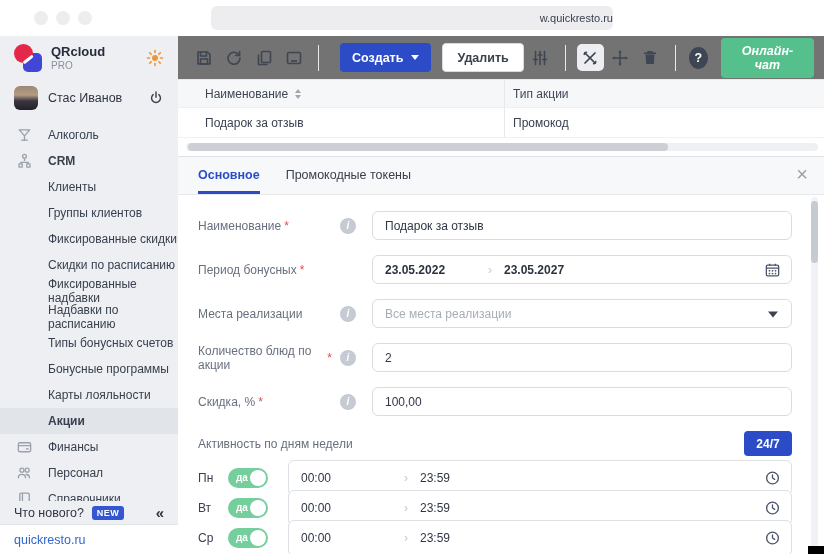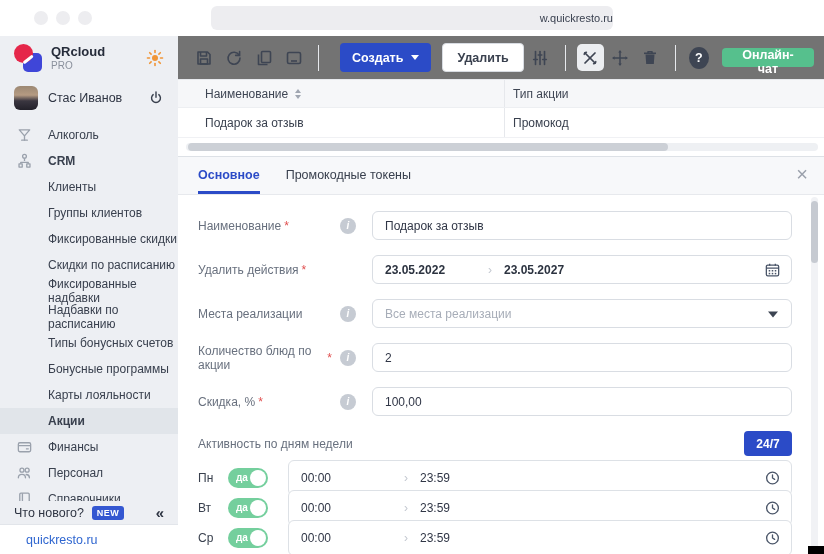--- a/index.html
+++ b/index.html
@@ -50,21 +50,21 @@
   .sb-item.sel { background:#e1e5ea; font-weight:600; }
 
   .sb-footer { position:absolute; bottom:30px; left:0; right:0; height:23px; background:#edeff3;
     display:flex; align-items:center; padding:0 14px; gap:8px; }
   .whats-new { font-size:12.5px; color:#2e3442; }
   .new-badge { background:#3457d1; color:#fff; font-size:9px; font-weight:700;
     padding:2px 5px; border-radius:3px; letter-spacing:.4px; }
   .collapse { margin-left:auto; font-size:15px; font-weight:700; color:#2e3442; line-height:1; }
   .sb-site { position:absolute; bottom:0; left:0; right:0; height:30px; background:#fff;
     border-top:1px solid #e2e5ea; display:flex; align-items:center; padding:0 14px; }
-  .site-link { font-size:12.5px; color:#2f66d0; text-decoration:none;margin-left:12px; }
+  .site-link { font-size:12.5px; color:#2f66d0; text-decoration:none; }
 
   
   .main { flex:1; display:flex; flex-direction:column; min-width:0; background:#737373; }
 
   .toolbar { height:44px; border-bottom:1px solid #e7e9ed; display:flex; align-items:center;
     padding:0 10px 0 12px; gap:3px; }
   .tb-icon { width:27px; height:27px; display:flex; align-items:center; justify-content:center;
     color:#3e4553; border-radius:5px; cursor:pointer; flex-shrink:0; }
   .tb-icon.active { background:#eceef1; }
   .vdiv { width:1px; height:26px; background:#e7e9ed; margin:0 8px; flex-shrink:0; }
@@ -73,22 +73,22 @@
     display:flex; align-items:center; gap:8px; cursor:pointer; }
   .caret-down { width:0; height:0; border-left:4px solid transparent; border-right:4px solid transparent;
     border-top:5px solid #fff; }
   .btn-outline { height:29px; padding:0 14px; margin-left:8px; background:#fff; color:#39404e;
     border:1px solid #d8dce2; border-radius:4px; font-size:12.5px; font-weight:700;
     font-family:inherit; cursor:pointer; }
   .tb-right { margin-left:auto; display:flex; align-items:center; gap:3px; }
   .help-circle { width:22px; height:22px; border-radius:50%; background:#3e4553; color:#fff;
     font-weight:700; font-size:12.5px; display:flex; align-items:center; justify-content:center;
     cursor:pointer; margin:0 2px; }
-  .btn-chat { height:19px; padding:0 13px; margin-left:8px; background:#56c08d; color:#fff;
-    border:none; border-radius:4px; font-size:12.5px; font-weight:600; font-family:inherit; cursor:pointer; }
+  .btn-chat { height:40px; padding:0 13px; margin-left:8px; background:#56c08d; color:#fff;
+    border:none; border-radius:4px; font-size:12.5px; font-weight:600; font-family:inherit; cursor:pointer;font-style:italic; }
 
   
   .table-head { height:28px; background:#f6f7f9; display:flex; font-size:12px; color:#3f4654;
     border-bottom:1px solid #edeff2; }
   .tc1 { width:327px; display:flex; align-items:center; padding-left:27px; gap:7px;
     border-right:1px solid #e6e8ec; flex-shrink:0; }
   .tc2 { flex:1; display:flex; align-items:center; padding-left:8px; }
   .sort { display:flex; flex-direction:column; gap:2px; color:#a0a6b1; cursor:pointer; }
   .tri-up { width:0; height:0; border-left:3.5px solid transparent; border-right:3.5px solid transparent;
     border-bottom:4.5px solid currentColor; }
@@ -421,21 +421,21 @@
             <span class="req">*</span>
             <span class="finfo">i</span>
           </div>
           <div class="field">
             <span>Подарок за отзыв</span>
           </div>
         </div>
 
         <div class="frow">
           <div class="flabel">
-            <span>Удалить действия</span>
+            <span>Период бонусных</span>
             <span class="req">*</span>
           </div>
           <div class="field">
             <span class="rv1 date-val">23.05.2022</span>
             <span class="range-sep">›</span>
             <span class="date-val">23.05.2027</span>
             <span class="field-icon">
               <svg width="17" height="17" viewBox="0 0 18 18" fill="none" stroke="currentColor" stroke-width="1.4" stroke-linejoin="round">
                 <rect x="2.5" y="3.8" width="13" height="11.5" rx="1.5"></rect>
                   <line x1="2.5" y1="7" x2="15.5" y2="7"></line>

